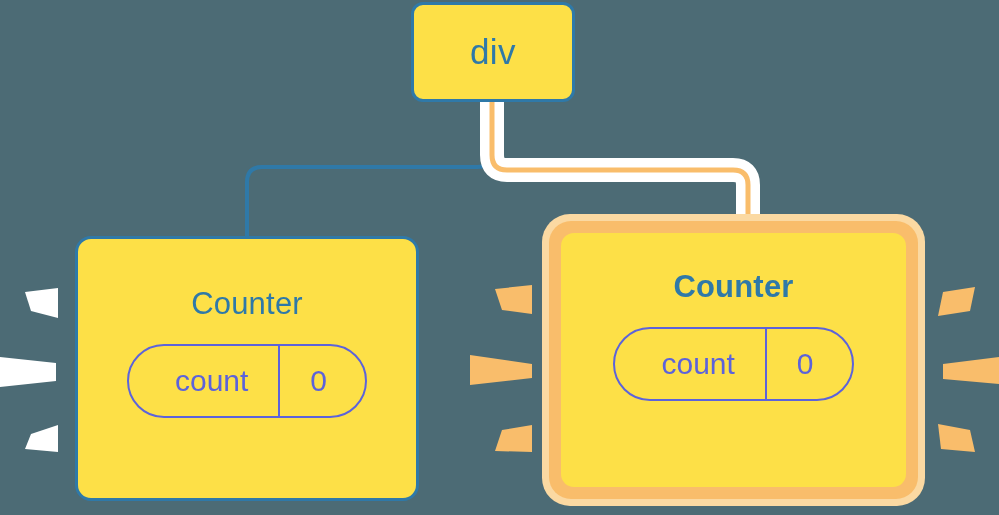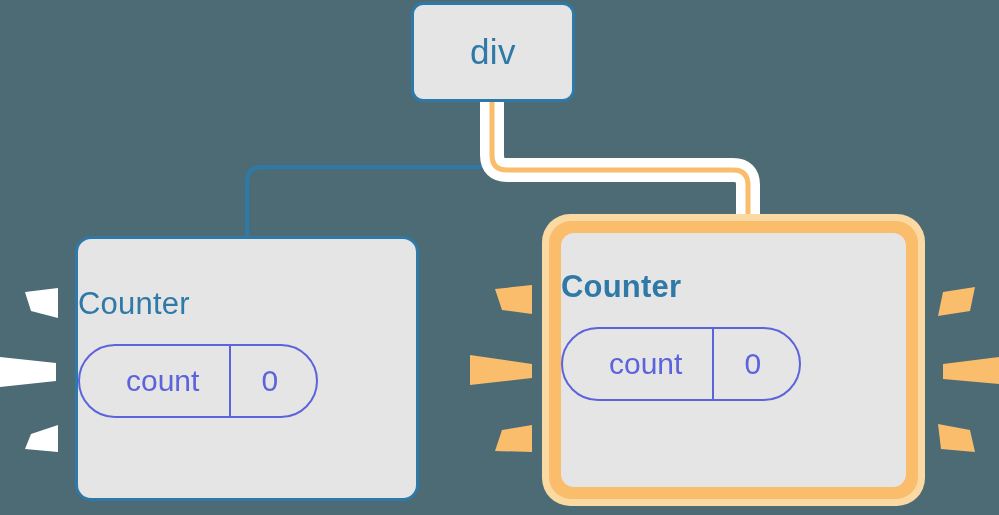--- a/index.html
+++ b/index.html
@@ -30,21 +30,21 @@
     position: absolute;
     left: 0;
     top: 0;
     width: 999px;
     height: 515px;
   }
 
   
   .node {
     position: absolute;
-    background: #e5e5e5;
+    background: #fde047;
     box-sizing: border-box;
   }
   .node-div {
     left: 411px;
     top: 2px;
     width: 164px;
     height: 100px;
     border: 3px solid #2f79a8;
     border-radius: 12px;
     display: flex;
@@ -94,21 +94,21 @@
     top: 233px;
     width: 345px;
     height: 254px;
     border-radius: 13px;
     z-index: 7;
   }
 
   .counter-body {
     display: flex;
     flex-direction: column;
-    align-items: flex-start;
+    align-items: center;
     justify-content: flex-start;
     height: 100%;
   }
   .counter-title {
     font-size: 31px;
     color: #2f79a8;
     margin-top: 47px;
     letter-spacing: 0.2px;
   }
   .counter-title.bold {

